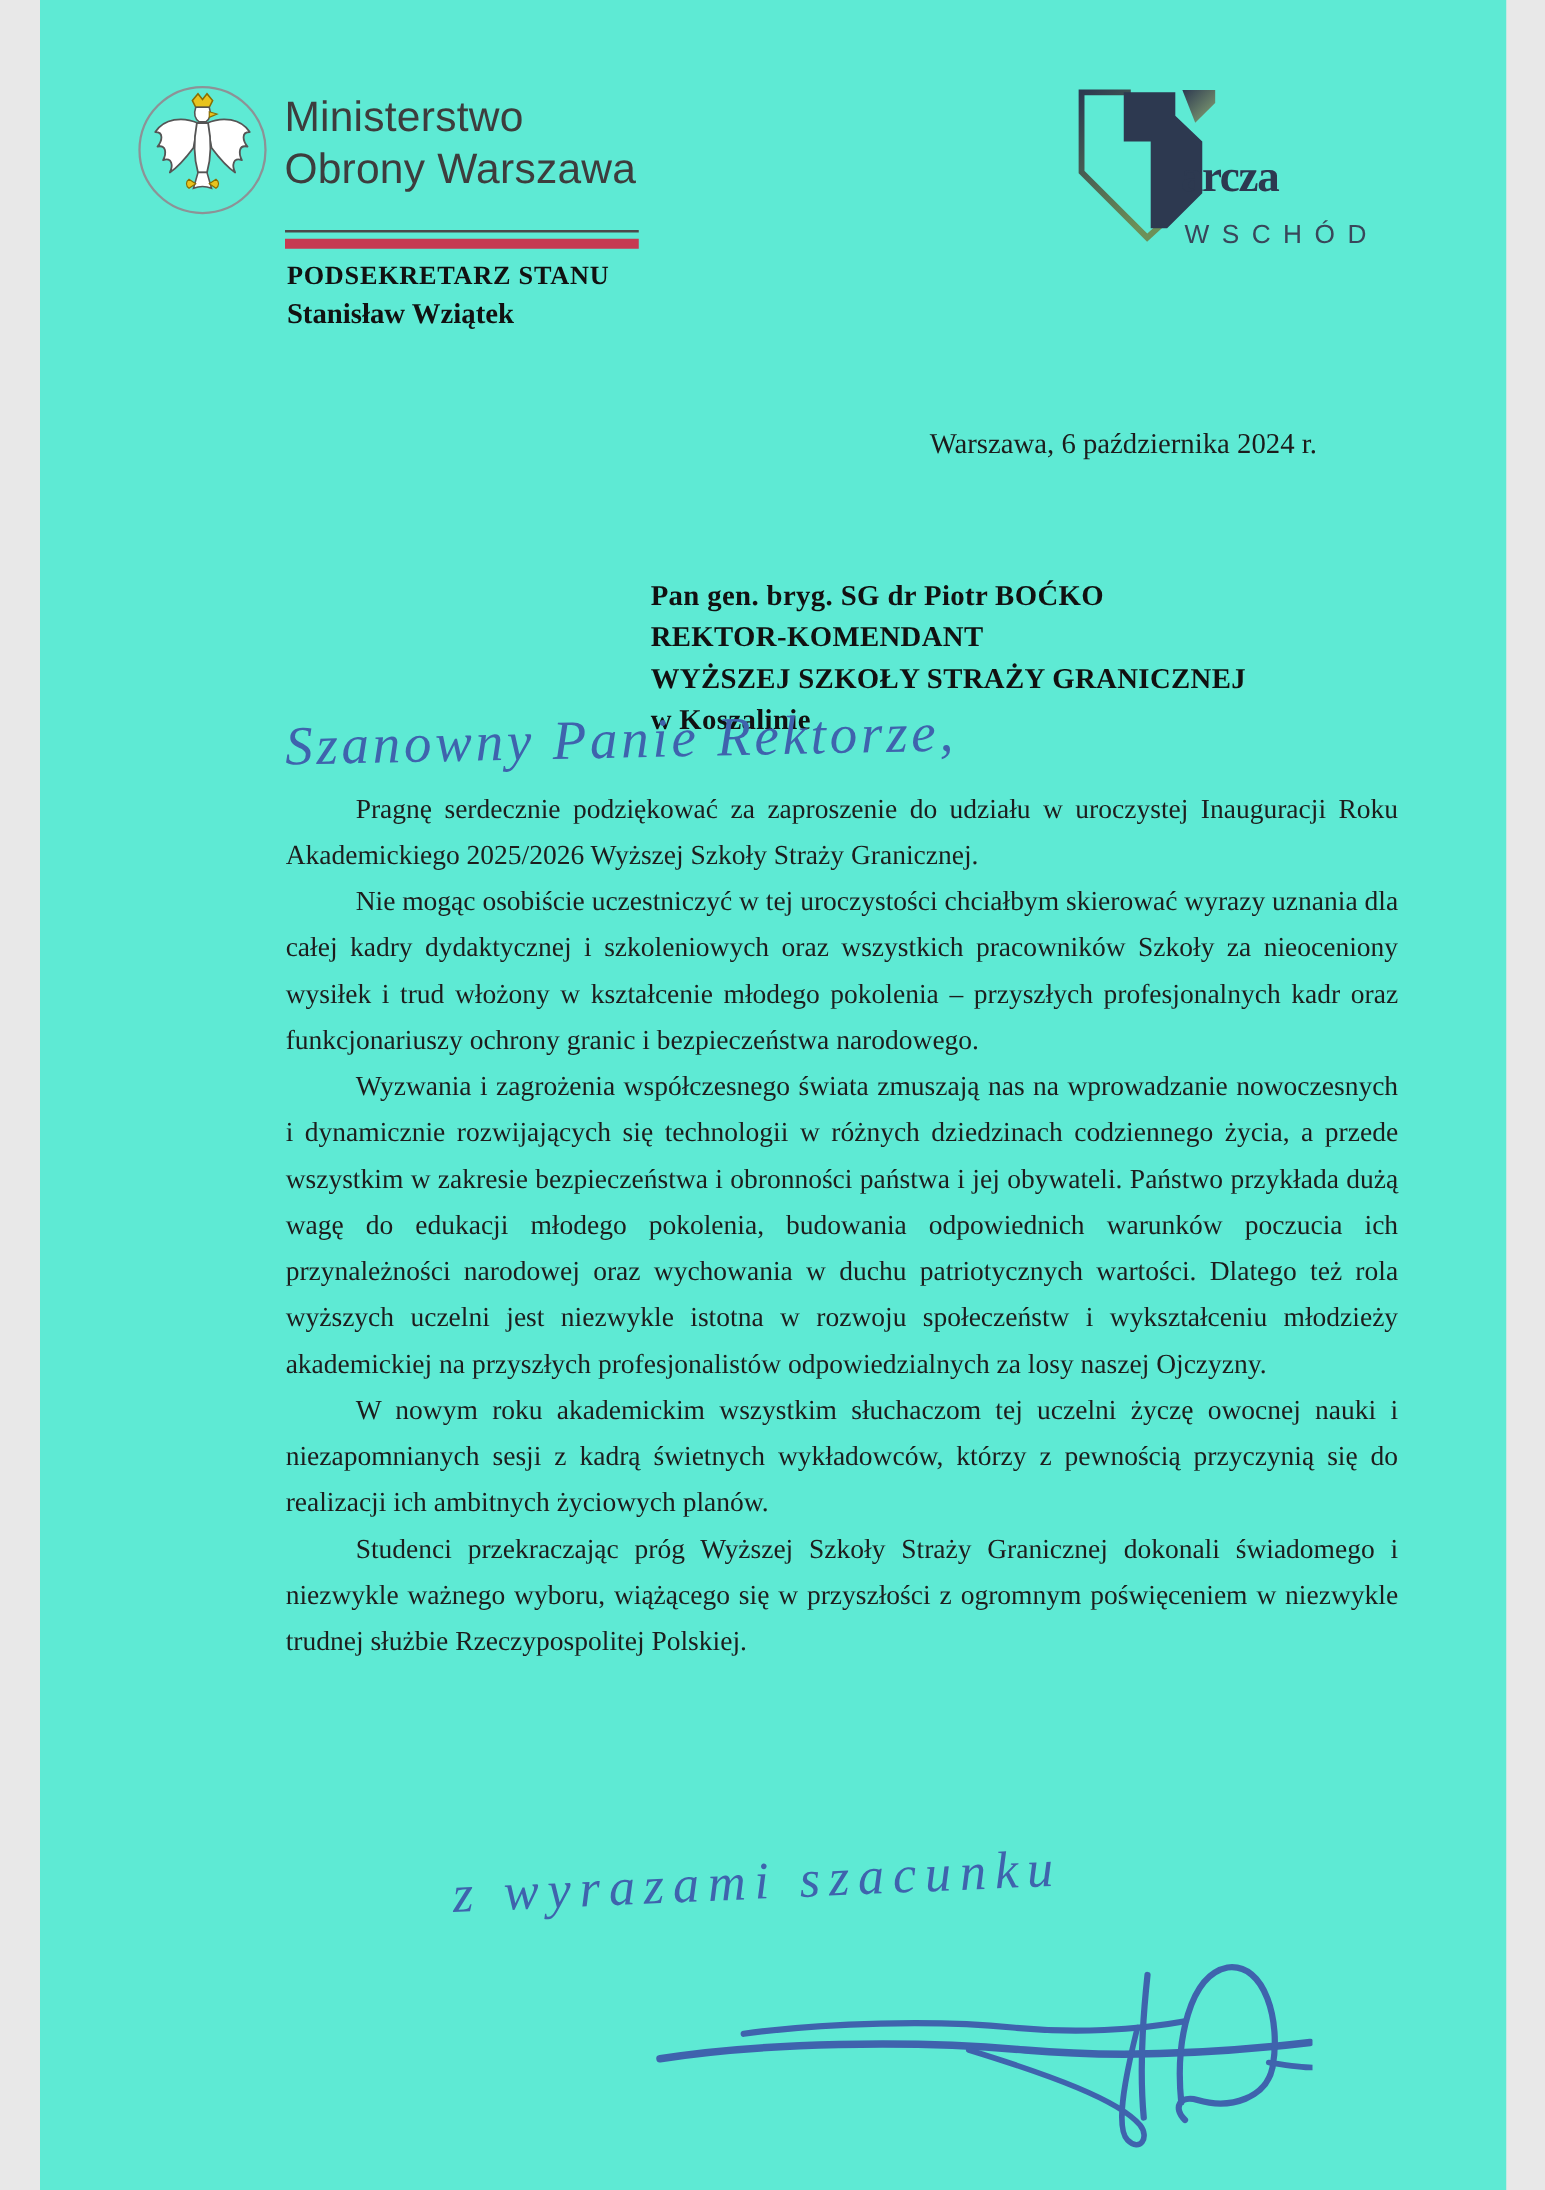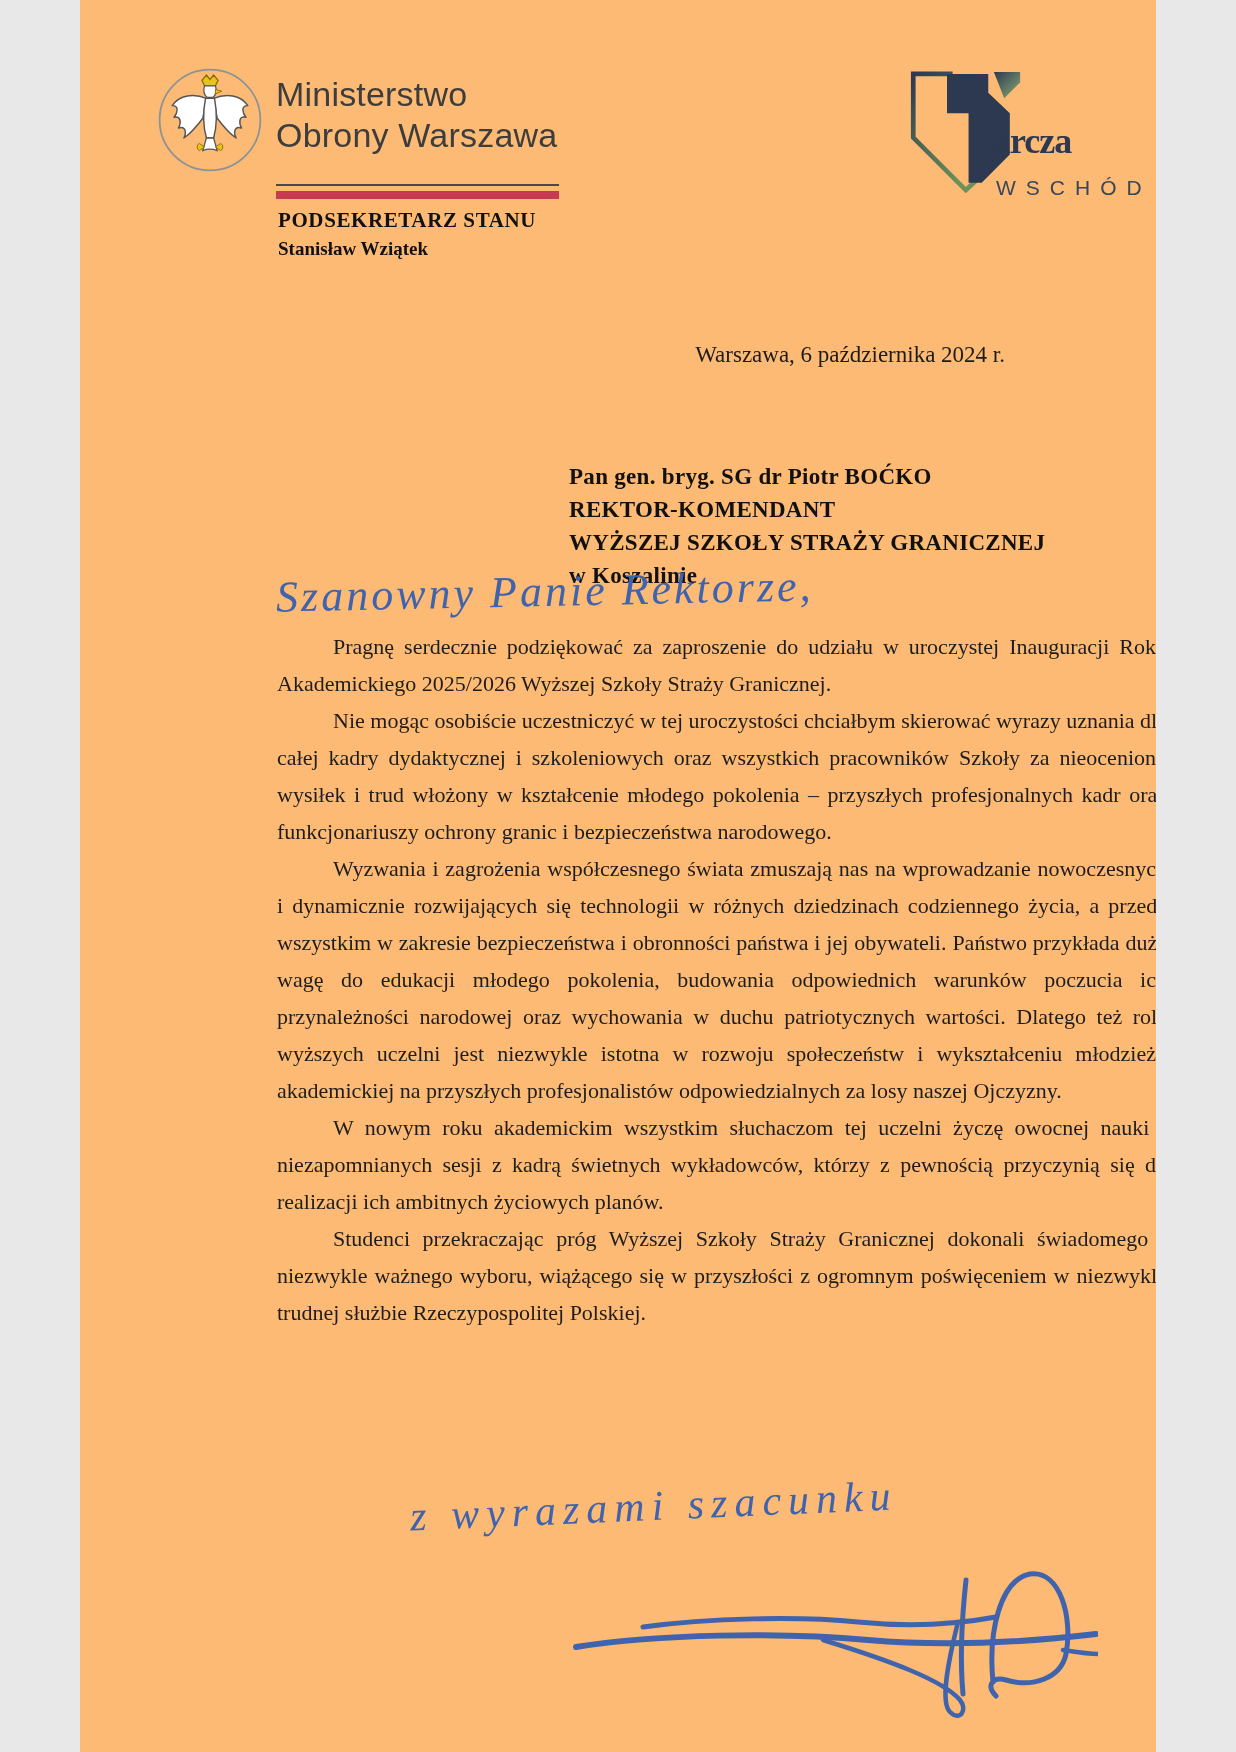--- a/index.html
+++ b/index.html
@@ -1,40 +1,40 @@
 <!DOCTYPE html>
 <html lang="pl"><head>
 <meta charset="utf-8">
 <style>
   html,body{margin:0;padding:0;background:#e8e8e8;}
   .page{
     position:relative;
-    width:1076px;height:1752px;
+    width:1173px;height:1752px;
     margin:0 auto;
-    background:#fdba74;
+    background:#5eead4;
     overflow:hidden;
     font-family:"Liberation Serif", serif;
     color:#1c1c1c;
   }
   
   .eagle-logo{position:absolute;left:76px;top:64px;width:108px;height:112px;}
   .ministry-name{
     position:absolute;left:196px;top:74px;
     font-family:"Liberation Sans", sans-serif;
     font-size:34px;line-height:41px;color:#3d3d3d;letter-spacing:.2px;
   }
   .rule-thin{position:absolute;left:196px;top:184px;width:283px;height:2px;background:#4a4a4a;}
   .rule-red{position:absolute;left:196px;top:191px;width:283px;height:8px;}
   .office-title{
     position:absolute;left:198px;top:208px;
     font-size:21px;font-weight:bold;letter-spacing:.6px;color:#111;
   }
   .office-holder{
     position:absolute;left:198px;top:238px;
-    font-size:19px;font-weight:bold;color:#111;
+    font-size:23px;font-weight:bold;color:#111;
   }
   
   .tarcza-shield{position:absolute;left:792px;top:62px;width:150px;height:140px;}
   .tarcza-main{
     position:absolute;left:913px;top:120px;
     font-family:Liberation Serif, serif;
     font-size:36px;font-weight:bold;letter-spacing:-1px;color:#2d3950;
   }
   .tarcza-sub{
     position:absolute;left:916px;top:176px;

